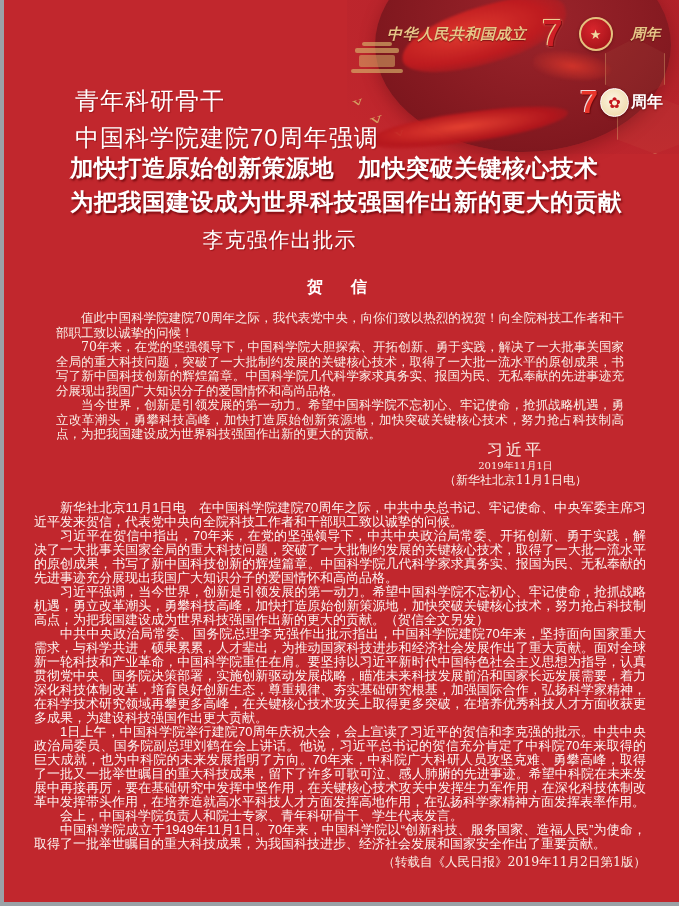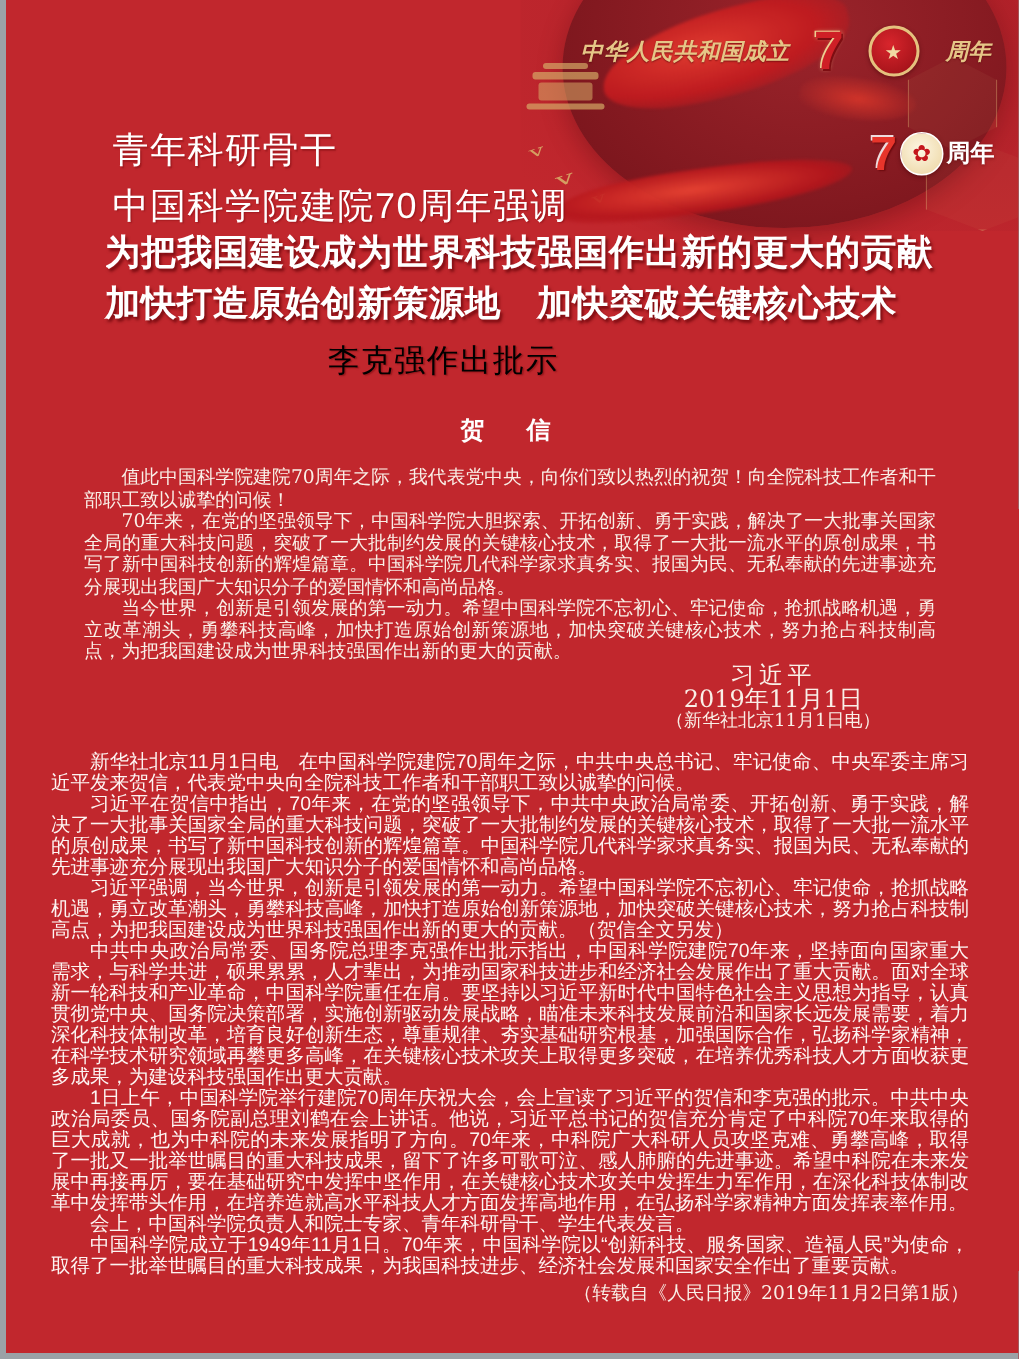--- a/index.html
+++ b/index.html
@@ -64,32 +64,32 @@
   .cas-0 i{font-style:normal;color:#c4161c;font-size:15px;line-height:1;}
   .cas-suffix{color:#ffffff;font-size:16px;font-weight:bold;text-shadow:0 1px 2px rgba(90,8,10,.6);}
 
   
   .kicker{position:absolute;left:75px;top:82px;z-index:2;color:#ffffff;
     font-size:24px;line-height:37px;letter-spacing:1px;text-shadow:1px 1px 1px rgba(100,0,5,.35);}
   .headline{position:absolute;left:70px;top:151px;width:545px;z-index:2;color:#ffffff;
     font-size:23.5px;font-weight:bold;line-height:34px;letter-spacing:.5px;
     text-shadow:1.5px 2px 2px rgba(96,0,6,.7);white-space:nowrap;}
   .subhead{position:absolute;left:0;top:226px;width:559px;text-align:center;z-index:2;
-    color:#000000;font-size:21px;letter-spacing:1px;text-shadow:1px 1px 1px rgba(100,0,5,.45);margin-left:16px;}
+    color:#ffffff;font-size:21px;letter-spacing:1px;text-shadow:1px 1px 1px rgba(100,0,5,.45);}
 
   
   .letter{position:absolute;left:56px;top:277px;width:568px;z-index:2;
     font-family:"DejaVu Serif","Liberation Serif",serif;color:#f9efe7;}
   .letter-title{text-align:center;font-size:16px;font-weight:bold;letter-spacing:6px;
     color:#ffffff;font-family:Liberation Mono, monospace;margin-bottom:13px;}
   .letter p{margin:0;font-size:12.5px;line-height:14.5px;text-align:justify;text-indent:2em;}
   .sig{position:absolute;left:428px;top:442px;width:175px;text-align:center;z-index:2;
     font-family:"DejaVu Serif","Liberation Serif",serif;color:#f9efe7;line-height:15.5px;}
   .sig-name{font-size:16px;letter-spacing:3px;}
-  .sig-date{font-size:16px;}
+  .sig-date{font-size:10px;}
   .sig-wire{font-size:12px;}
 
   
   .article{position:absolute;left:34px;top:501px;width:612px;z-index:2;color:#fdf4f2;}
   .article p{margin:0;font-size:13px;line-height:14px;text-align:justify;text-indent:2em;}
   .attribution{margin-top:3px;text-align:right;font-size:12.5px;
     font-family:"DejaVu Serif","Liberation Serif",serif;color:#f9efe7;}
 </style>
 </head>
 <body>
@@ -132,22 +132,22 @@
       </div>
     </div>
   </div>
 
   <div class="kicker">
     <div>青年科研骨干</div>
     <div>中国科学院建院70周年强调</div>
   </div>
 
   <div class="headline">
+    <div>加快打造原始创新策源地　加快突破关键核心技术</div>
     <div>为把我国建设成为世界科技强国作出新的更大的贡献</div>
-    <div>加快打造原始创新策源地　加快突破关键核心技术</div>
   </div>
 
   <div class="subhead">李克强作出批示</div>
 
   <div class="letter">
     <div class="letter-title">贺　信</div>
     <p>值此中国科学院建院70周年之际，我代表党中央，向你们致以热烈的祝贺！向全院科技工作者和干部职工致以诚挚的问候！</p>
     <p>70年来，在党的坚强领导下，中国科学院大胆探索、开拓创新、勇于实践，解决了一大批事关国家全局的重大科技问题，突破了一大批制约发展的关键核心技术，取得了一大批一流水平的原创成果，书写了新中国科技创新的辉煌篇章。中国科学院几代科学家求真务实、报国为民、无私奉献的先进事迹充分展现出我国广大知识分子的爱国情怀和高尚品格。</p>
     <p>当今世界，创新是引领发展的第一动力。希望中国科学院不忘初心、牢记使命，抢抓战略机遇，勇立改革潮头，勇攀科技高峰，加快打造原始创新策源地，加快突破关键核心技术，努力抢占科技制高点，为把我国建设成为世界科技强国作出新的更大的贡献。</p>
   </div>

